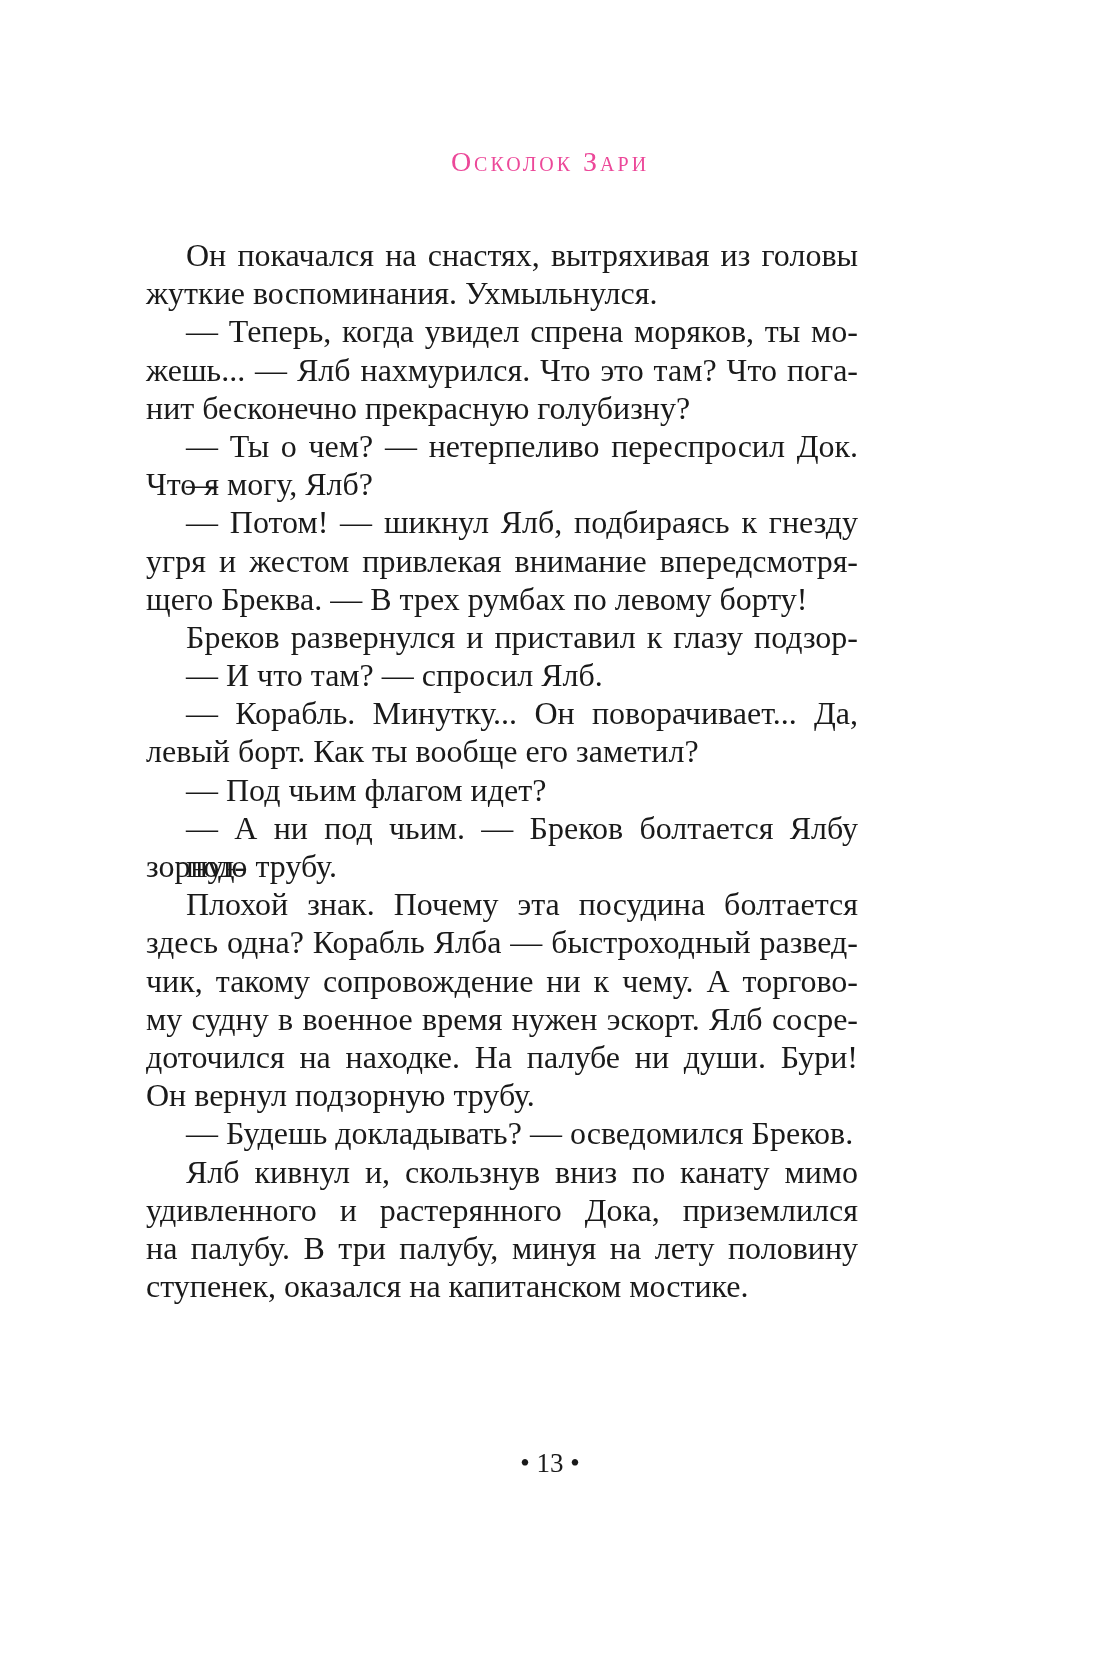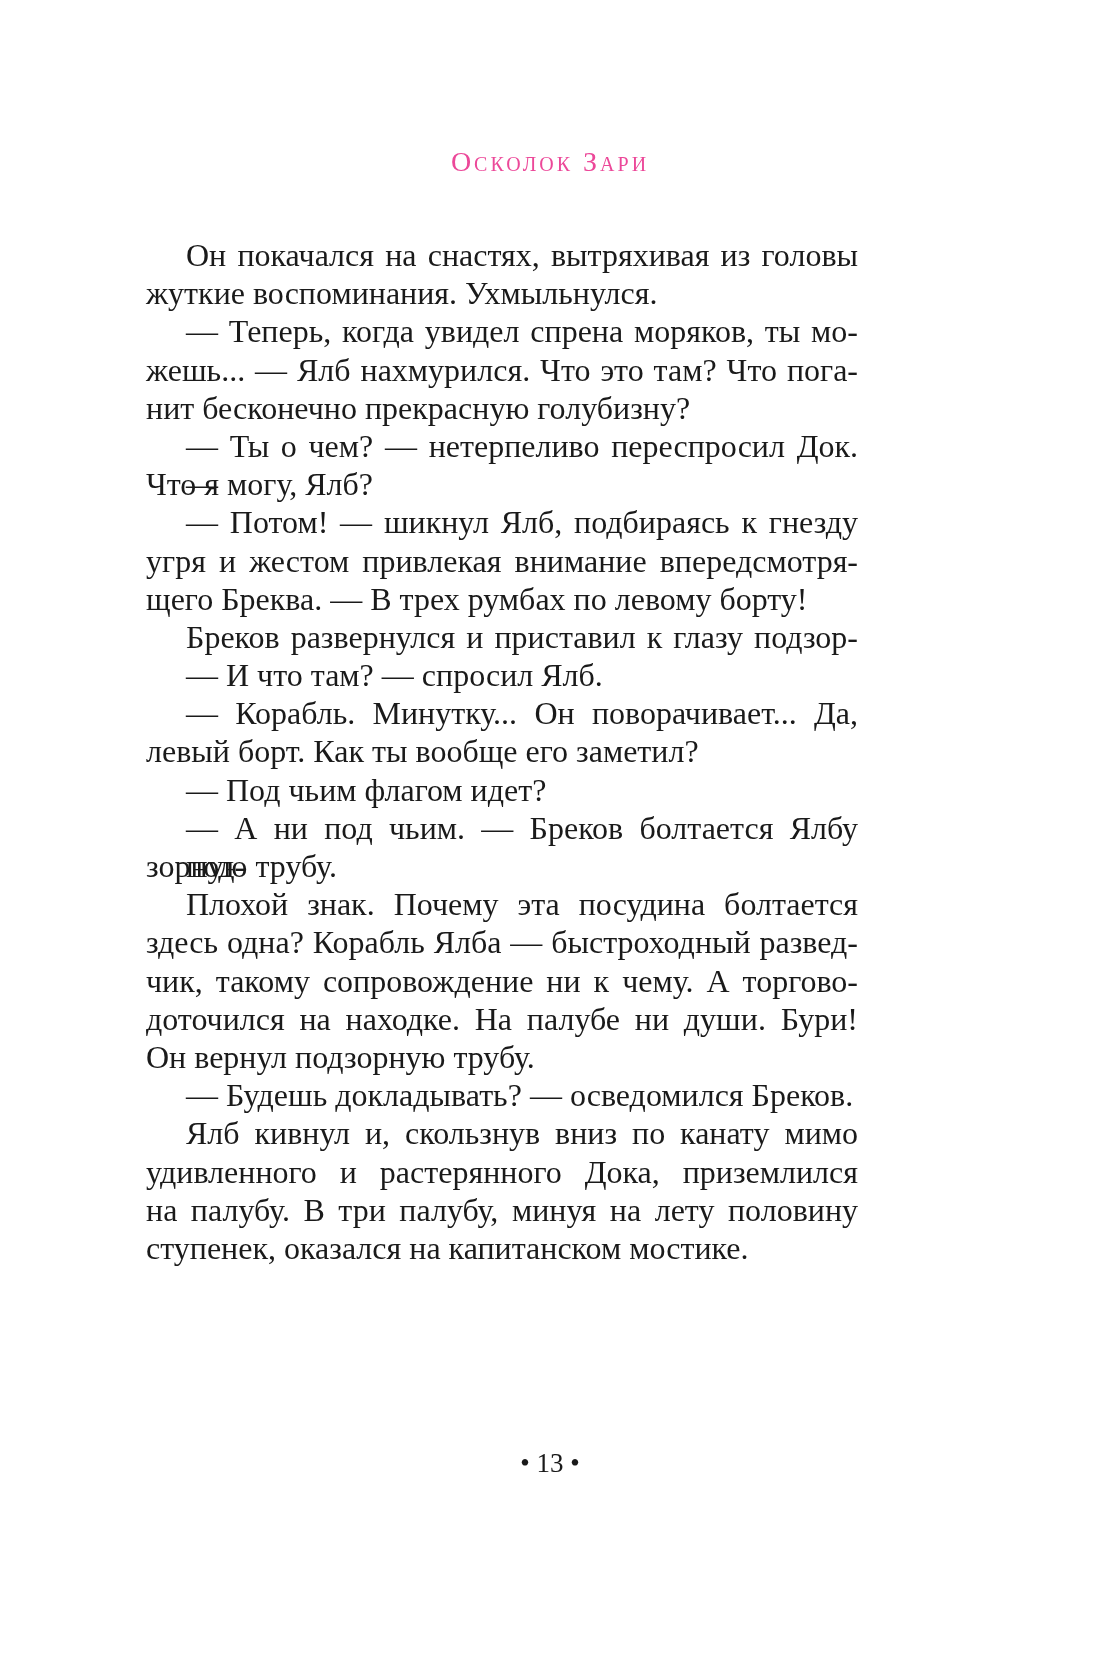--- a/index.html
+++ b/index.html
@@ -43,20 +43,21 @@
       <span class="line justify indent">Бреков развернулся и приставил к глазу подзор-</span>
       <span class="line indent">— И что там? — спросил Ялб.</span>
       <span class="line justify indent">— Корабль. Минутку... Он поворачивает... Да,</span>
       <span class="line">левый борт. Как ты вообще его заметил?</span>
       <span class="line indent">— Под чьим флагом идет?</span>
       <span class="line justify indent">— А ни под чьим. — Бреков болтается Ялбу под-</span>
       <span class="line">зорную трубу.</span>
       <span class="line justify indent">Плохой знак. Почему эта посудина болтается</span>
       <span class="line justify">здесь одна? Корабль Ялба — быстроходный развед-</span>
       <span class="line justify">чик, такому сопровождение ни к чему. А торгово-</span>
+      <span class="line justify">му судну в военное время нужен эскорт. Ялб сосре-</span>
       <span class="line justify">доточился на находке. На палубе ни души. Бури!</span>
       <span class="line">Он вернул подзорную трубу.</span>
       <span class="line indent">— Будешь докладывать? — осведомился Бреков.</span>
       <span class="line justify indent">Ялб кивнул и, скользнув вниз по канату мимо</span>
       <span class="line justify">удивленного и растерянного Дока, приземлился</span>
       <span class="line justify">на палубу. В три палубу, минуя на лету половину</span>
       <span class="line">ступенек, оказался на капитанском мостике.</span>
     </div>
   <div class="folio">• 13 •</div>
 </div>

